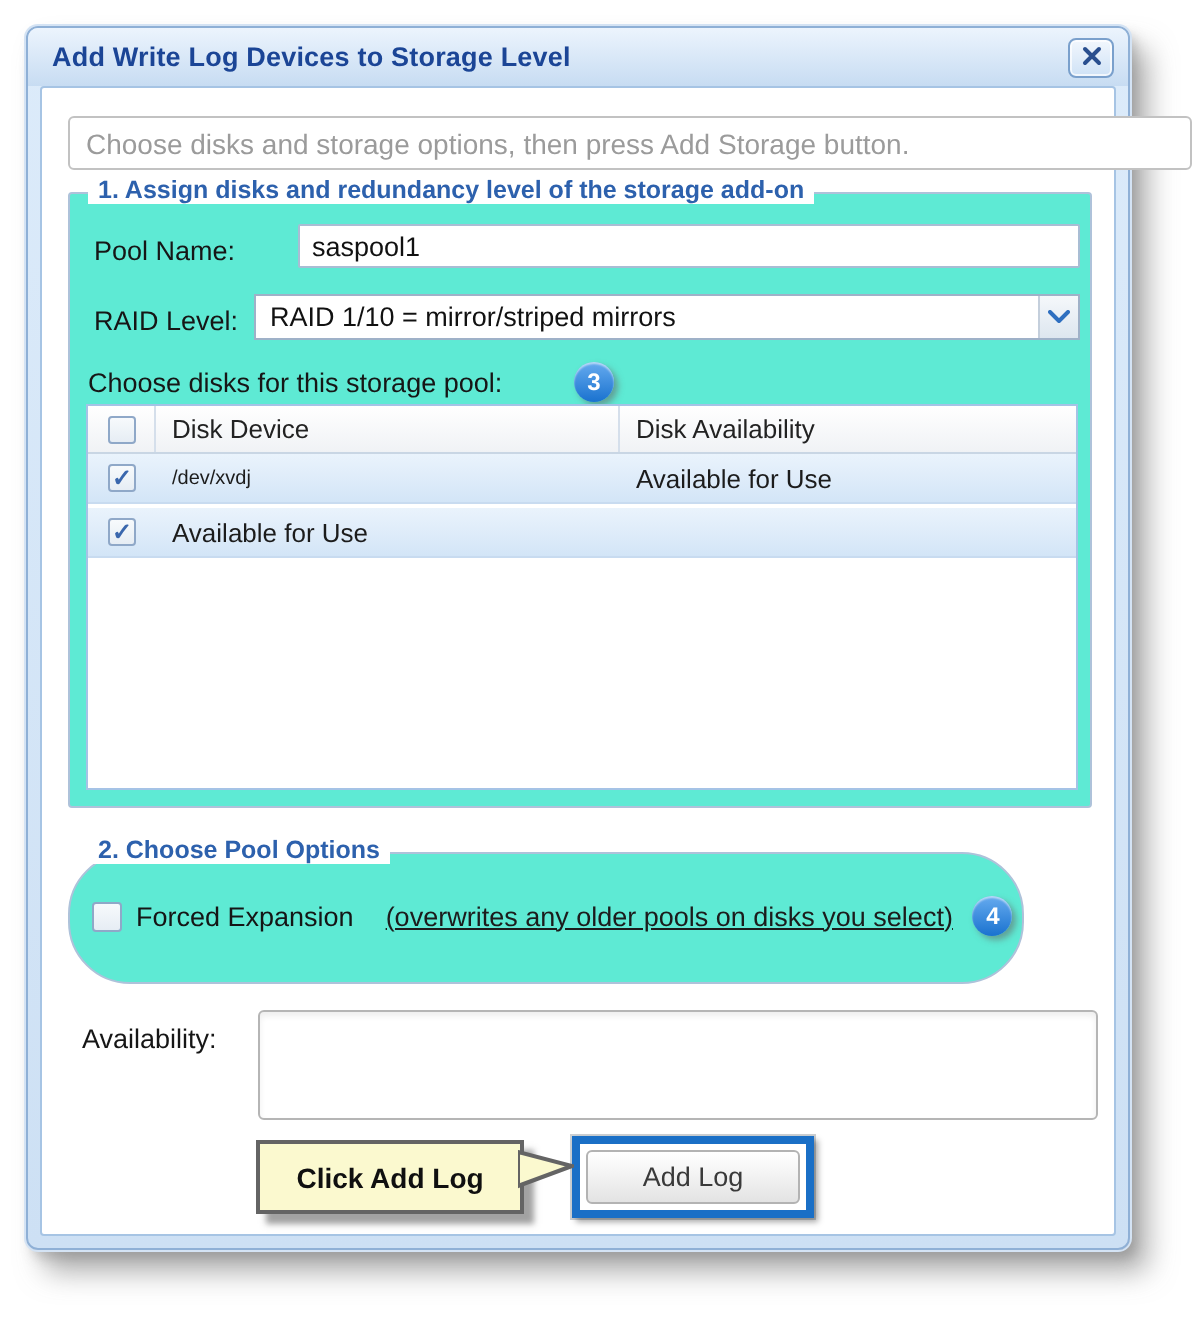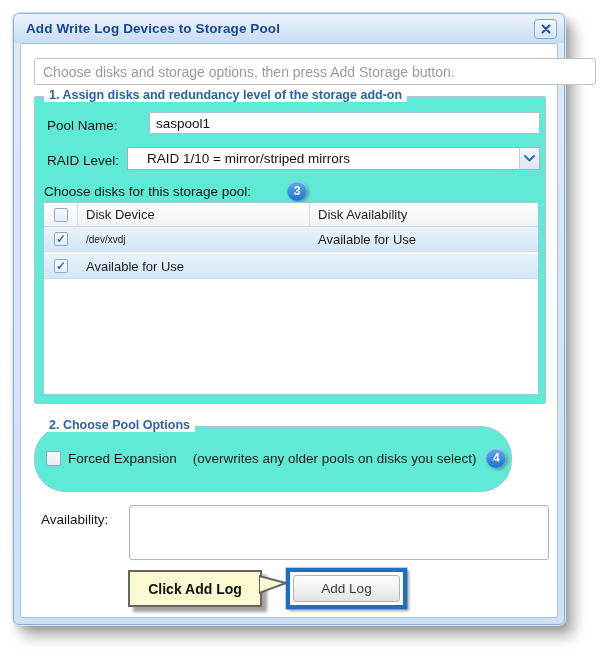--- a/index.html
+++ b/index.html
@@ -41,21 +41,21 @@
   .lbl-raid  { left:12px; top:56px; }
   .lbl-choose{ left:9px;  top:87px; }
 
   .input-pool { position:absolute; left:114px; top:15px; width:391px; height:22px;
                 border:1px solid #a9bdd4; border-radius:1px; font:13.5px "Liberation Sans",sans-serif;
                 padding:0 6px; color:#111; background:#fff; outline:none; }
 
   .select { position:absolute; left:92px; top:50px; width:413px; height:23px;
             border:1px solid #9fb1c8; background:#fff; display:flex; align-items:stretch; cursor:pointer; }
   .select-value { flex:1; display:flex; align-items:center; padding:0 7px; font-size:13.5px; color:#111;
-                  white-space:nowrap; overflow:hidden;margin-left:12px; }
+                  white-space:nowrap; overflow:hidden; }
   .select-arrow { width:20px; border-left:1px solid #c4cfdc;
                   background:linear-gradient(#f5f8fb,#dde6ef); display:flex; align-items:center; justify-content:center; }
 
   .badge { width:20px; height:20px; border-radius:50%;
            background:linear-gradient(#66abef,#1a72cf); color:#fff; font-size:12px; font-weight:bold;
            display:flex; align-items:center; justify-content:center;
            box-shadow:2px 2px 3px rgba(100,100,100,.55), inset 0 1px 1px rgba(255,255,255,.55); }
   .badge3 { position:absolute; left:252px; top:84px; }
 
   
@@ -76,21 +76,21 @@
 
   .checkbox { width:14px; height:14px; border:1px solid #8fa8c8; border-radius:2px;
               background:linear-gradient(#f7fafc,#e6edf4); display:flex; align-items:center;
               justify-content:center; cursor:pointer; }
   .checkbox .check { font-size:12px; font-weight:bold; color:#3a67ad; line-height:1; margin-top:-1px; }
 
   
   .forced-row { position:absolute; left:11px; top:21px; display:flex; align-items:center; }
   .cb-forced { width:15px; height:15px; }
   .lbl-forced { margin-left:7px; font-size:13.5px; color:#151515; white-space:nowrap; }
-  .note-forced { margin-left:16px; font-size:13.5px; color:#1c1c1c; white-space:nowrap; }
+  .note-forced { margin-left:16px; font-size:13.5px; color:#1c1c1c; white-space:nowrap;text-decoration:underline; }
   .badge4 { margin-left:10px; }
 
   
   .lbl-instr { position:absolute; left:20px; top:468px; font-size:13.5px; color:#161616; }
   .instr-box { position:absolute; left:108px; top:461px; width:420px; height:55px;
                border:1px solid #b5b5b5; border-radius:3px; background:#fff; resize:none;
                box-shadow:inset 0 2px 3px rgba(0,0,0,.07);
                font:13.5px "Liberation Sans",sans-serif; padding:4px 6px; color:#222; outline:none; }
 
   
@@ -111,21 +111,21 @@
   .callout-tail { position:absolute; right:-27px; top:2px; }
 </style>
 </head>
 <body>
 
 <div class="canvas">
 
   <div class="dialog">
 
     <div class="titlebar">
-      <span class="title">Add Write Log Devices to Storage Pool</span>
+      <span class="title">Add Write Log Devices to Storage Level</span>
       <div class="close-btn">
         <span>
           <svg width="10" height="10" viewBox="0 0 10 10">
               <path d="M1.5 1.5 L8.5 8.5 M8.5 1.5 L1.5 8.5" stroke="#2a4f8f" stroke-width="2" stroke-linecap="round"></path>
             </svg>
         </span>
       </div>
     </div>
 
     <div class="panel">

